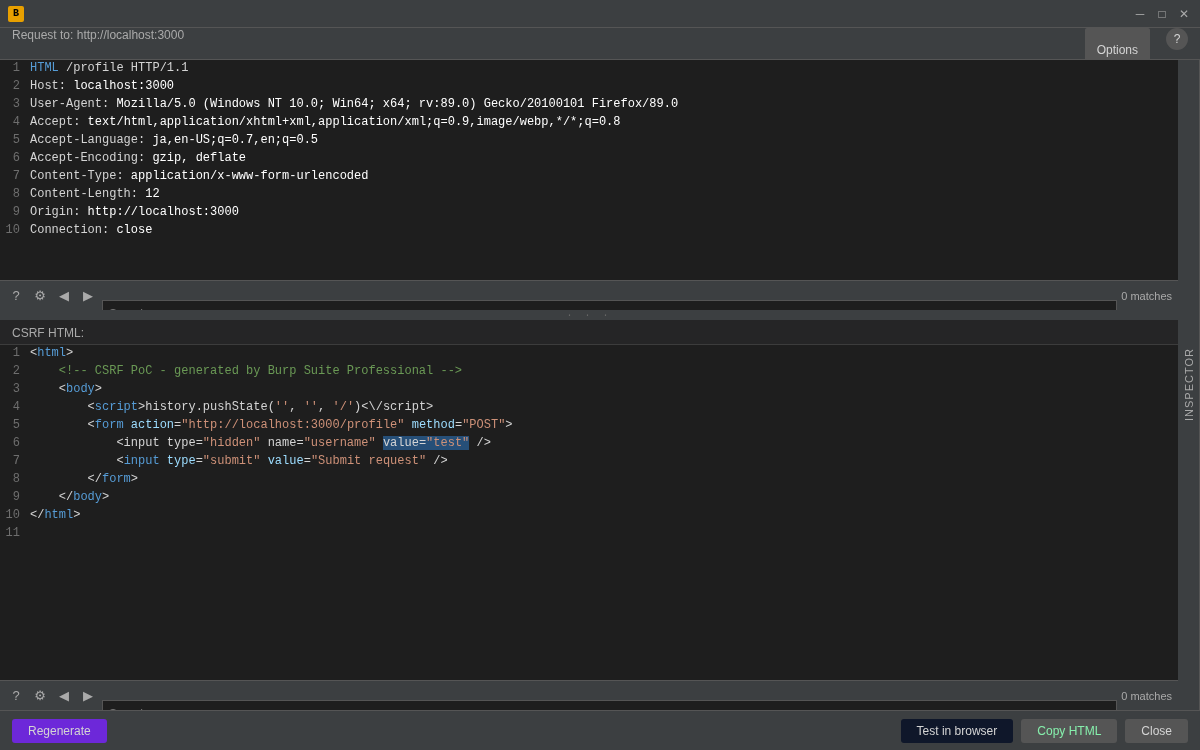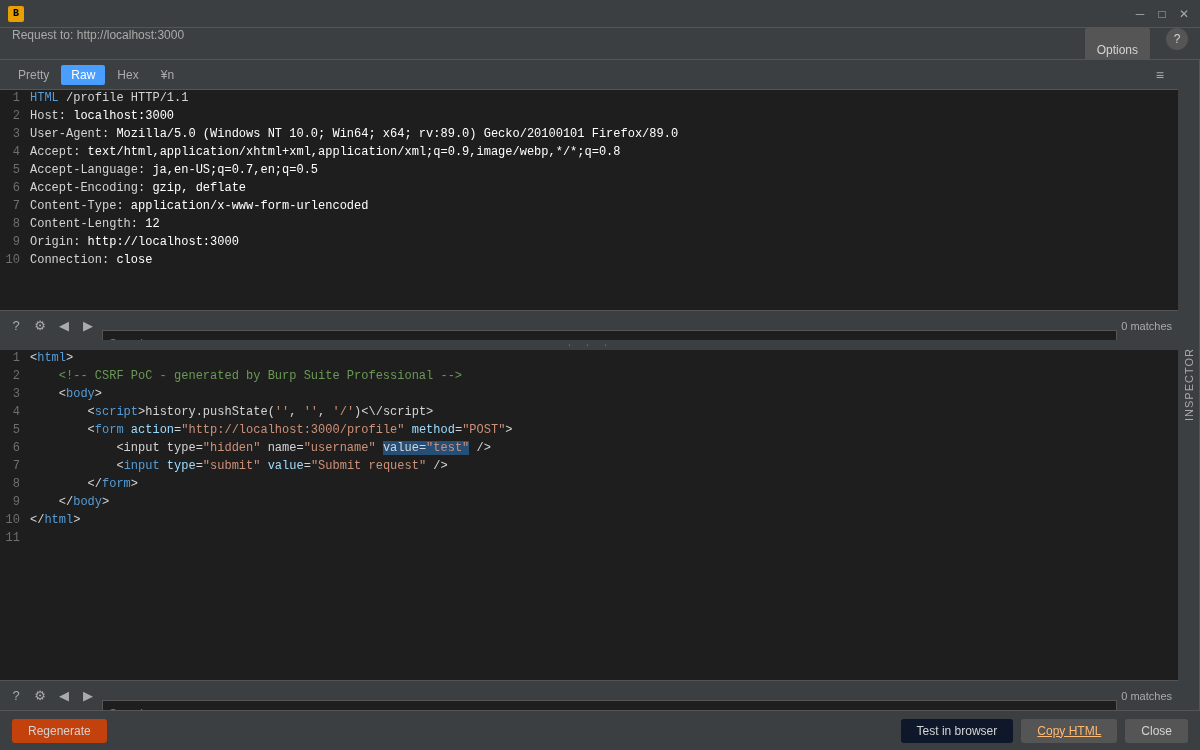--- a/index.html
+++ b/index.html
@@ -295,32 +295,31 @@
     }
     .action-btn {
       padding: 5px 16px;
       font-family: Arial, sans-serif;
       font-size: 12px;
       cursor: pointer;
       border-radius: 3px;
       border: none;
     }
     #regenerate-btn {
-      background: #c2410c;
+      background: #6d28d9;
       color: #d4d4d4;
     }
     #test-in-browser-btn {
       background: #0f172a;
       color: #d4d4d4;
       margin-left: auto;
     }
     #copy-html-btn {
       background: #555;
-      color: #fdba74;
-      text-decoration: underline;
+      color: #86efac;
     }
     #close-btn {
       background: #555;
       color: #d4d4d4;
     }
   </style>
 </head>
 <body>
 
 <div id="title-bar">
@@ -334,27 +333,20 @@
 
 <div id="request-bar">
   <span id="request-label">Request to: http://localhost:3000</span>
   <button id="options-btn">Options</button>
   <div id="help-circle">?</div>
 </div>
 
 <div style="display:flex; height: calc(750px - 28px - 32px - 40px);">
   <div id="content-area">
 
-    <div id="tabs-bar">
-      <button class="tab-btn">Pretty</button>
-      <button class="tab-btn active">Raw</button>
-      <button class="tab-btn">Hex</button>
-      <button class="tab-btn">¥n</button>
-      <button id="menu-icon-btn">≡</button>
-    </div>
 
     <div id="panels-container">
 
       <div id="request-panel">
         <div class="code-panel" id="request-code-content">
         <div class="code-line">
               <span class="line-num">1</span>
               <span class="line-content"><span style="color:#569cd6;">HTML</span> /profile HTTP/1.1</span>
             </div>
             <div class="code-line">
@@ -401,20 +393,21 @@
         <button class="search-icon-btn">⚙</button>
         <button class="search-icon-btn">◀</button>
         <button class="search-icon-btn">▶</button>
         <input class="search-input" type="text" placeholder="Search..." style="">
         <span class="search-matches">0 matches</span>
       </div>
 
       <div id="resize-handle">· · ·</div>
 
       <div id="csrf-panel">
+        <div id="csrf-label">CSRF HTML:</div>
         <div id="csrf-code-area">
           <div class="code-panel" id="csrf-code-content">
           <div class="code-line">
                 <span class="line-num">1</span>
                 <span class="line-content">&lt;<span class="tag">html</span>&gt;</span>
               </div>
               <div class="code-line">
                 <span class="line-num">2</span>
                 <span class="line-content"><span class="comment">    &lt;!-- CSRF PoC - generated by Burp Suite Professional --&gt;</span></span>
               </div>

